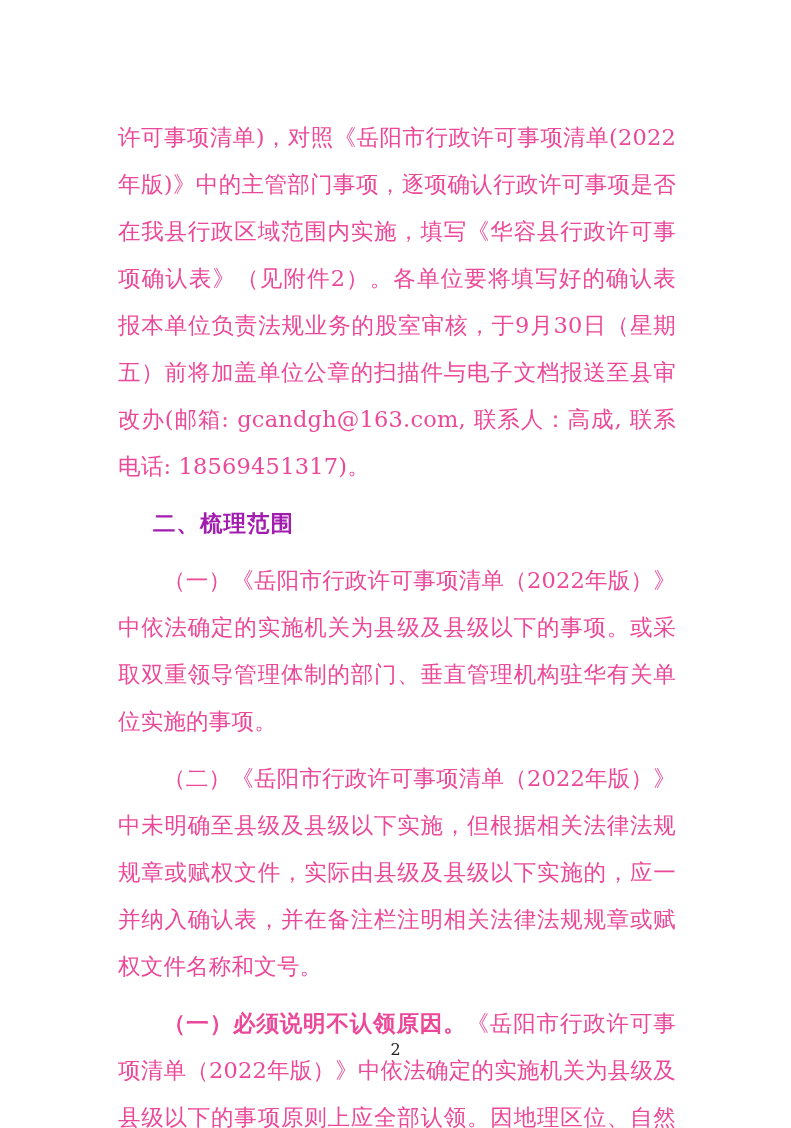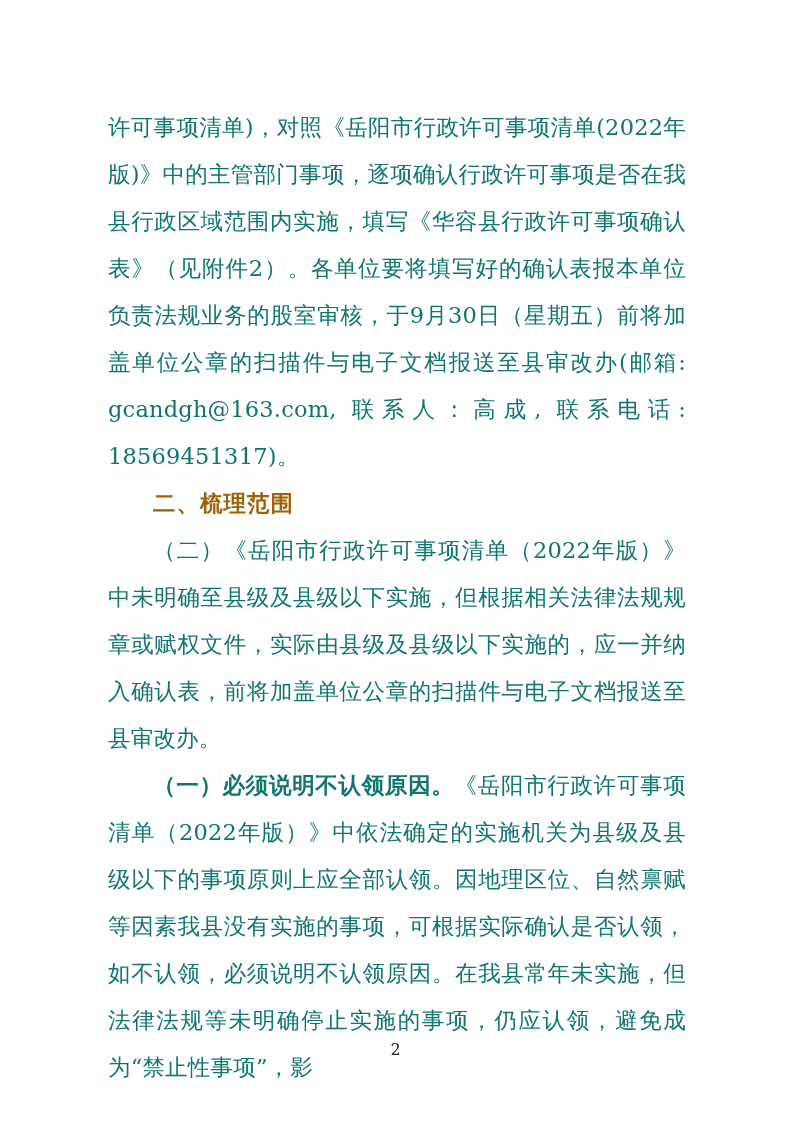--- a/index.html
+++ b/index.html
@@ -20,35 +20,35 @@
   }
   .content {
     position: absolute;
     left: 108px;
     top: 104px;
     width: 578px;
   }
   .para {
     font-size: 22.5px;
     line-height: 47px;
-    color: #0f766e;
+    color: #ec4899;
     text-align: justify;
     text-justify: inter-ideograph;
     letter-spacing: 0.2px;
-    margin: 0;
+    margin: 10px;
     font-family: "DejaVu Serif", "Liberation Serif", serif;
     font-weight: 400;
   }
   .para.indent {
     text-indent: 45px;
   }
   .heading {
     font-size: 22.5px;
     line-height: 47px;
-    color: #a16207;
+    color: #a21caf;
     font-weight: bold;
     text-indent: 45px;
     margin: 0;
     font-family: Liberation Serif, serif;
     letter-spacing: 1px;
   }
   .para .b {
     font-weight: bold;
     font-family: "DejaVu Sans", "Liberation Sans", sans-serif;
   }
@@ -66,22 +66,23 @@
 </head>
 <body>
 
 <div class="page">
   <div class="content">
 
     <p class="para">许可事项清单)，对照《岳阳市行政许可事项清单(2022年版)》中的主管部门事项，逐项确认行政许可事项是否在我县行政区域范围内实施，填写《华容县行政许可事项确认表》（见附件2）。各单位要将填写好的确认表报本单位负责法规业务的股室审核，于9月30日（星期五）前将加盖单位公章的扫描件与电子文档报送至县审改办(邮箱: gcandgh@163.com, 联系人：高成, 联系电话: 18569451317)。</p>
 
     <p class="heading">二、梳理范围</p>
 
+    <p class="para indent">（一）《岳阳市行政许可事项清单（2022年版）》中依法确定的实施机关为县级及县级以下的事项。或采取双重领导管理体制的部门、垂直管理机构驻华有关单位实施的事项。</p>
 
-    <p class="para indent">（二）《岳阳市行政许可事项清单（2022年版）》中未明确至县级及县级以下实施，但根据相关法律法规规章或赋权文件，实际由县级及县级以下实施的，应一并纳入确认表，前将加盖单位公章的扫描件与电子文档报送至县审改办。</p>
+    <p class="para indent">（二）《岳阳市行政许可事项清单（2022年版）》中未明确至县级及县级以下实施，但根据相关法律法规规章或赋权文件，实际由县级及县级以下实施的，应一并纳入确认表，并在备注栏注明相关法律法规规章或赋权文件名称和文号。</p>
 
 
     <p class="para indent"><span class="b">（一）必须说明不认领原因。</span><span>《岳阳市行政许可事项清单（2022年版）》中依法确定的实施机关为县级及县级以下的事项原则上应全部认领。因地理区位、自然禀赋等因素我县没有实施的事项，可根据实际确认是否认领，如不认领，必须说明不认领原因。在我县常年未实施，但法律法规等未明确停止实施的事项，仍应认领，避免成为“禁止性事项”，影</span></p>
 
   </div>
 
   <div class="page-number">2</div>
 </div>
 
 </body></html>

